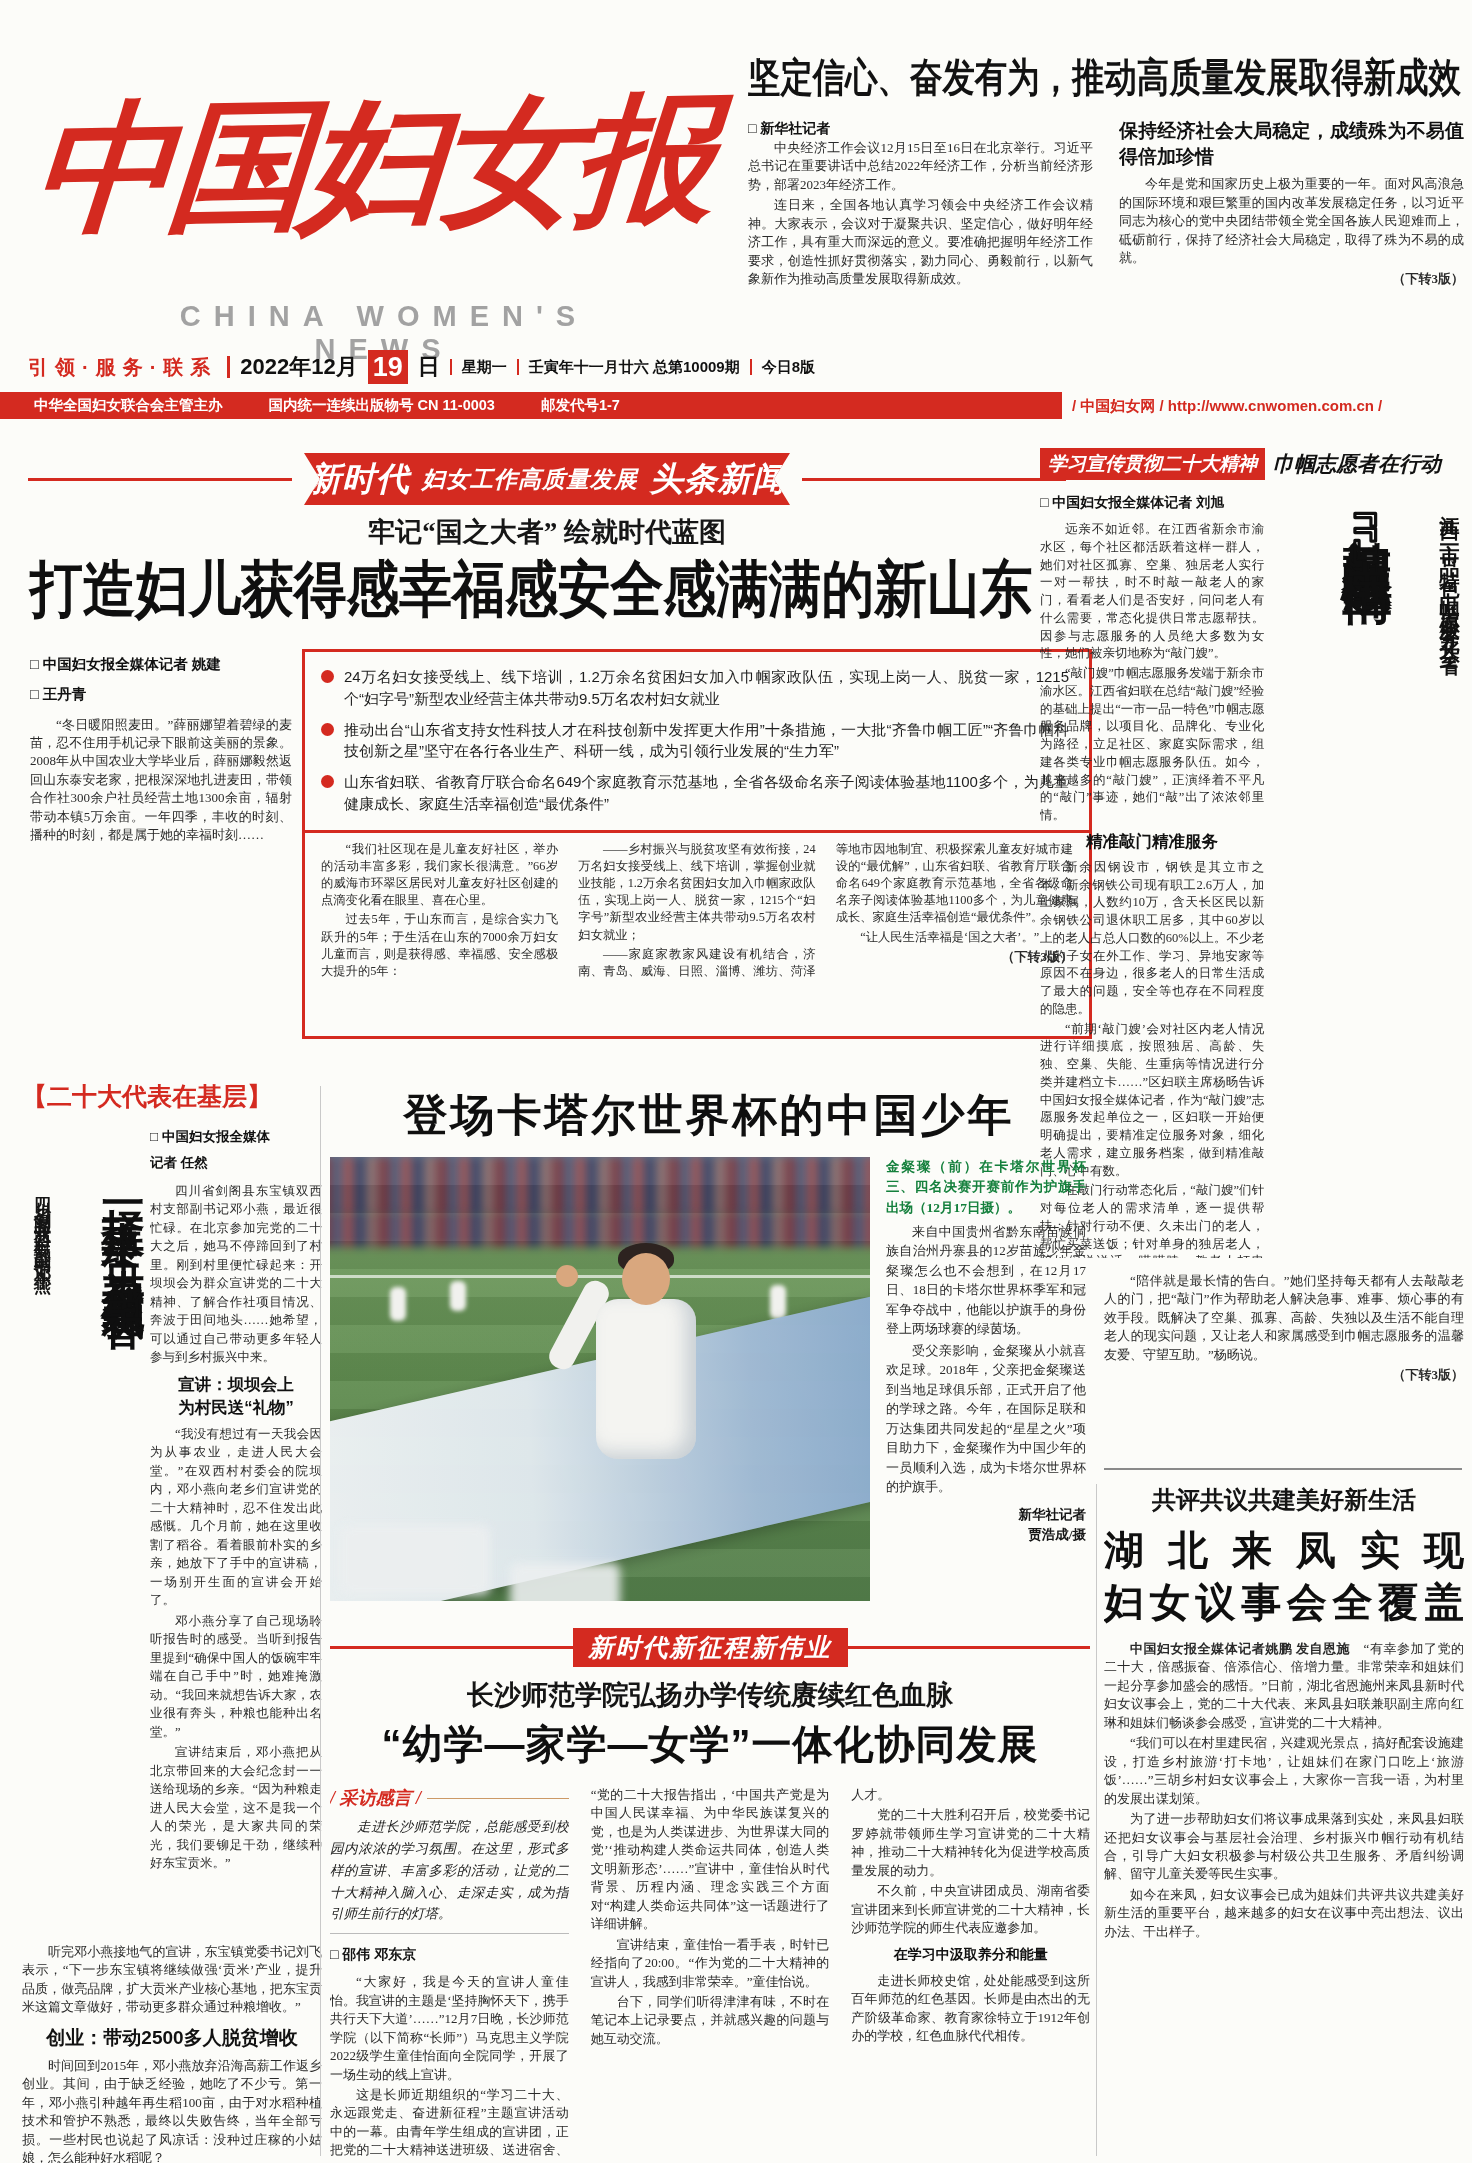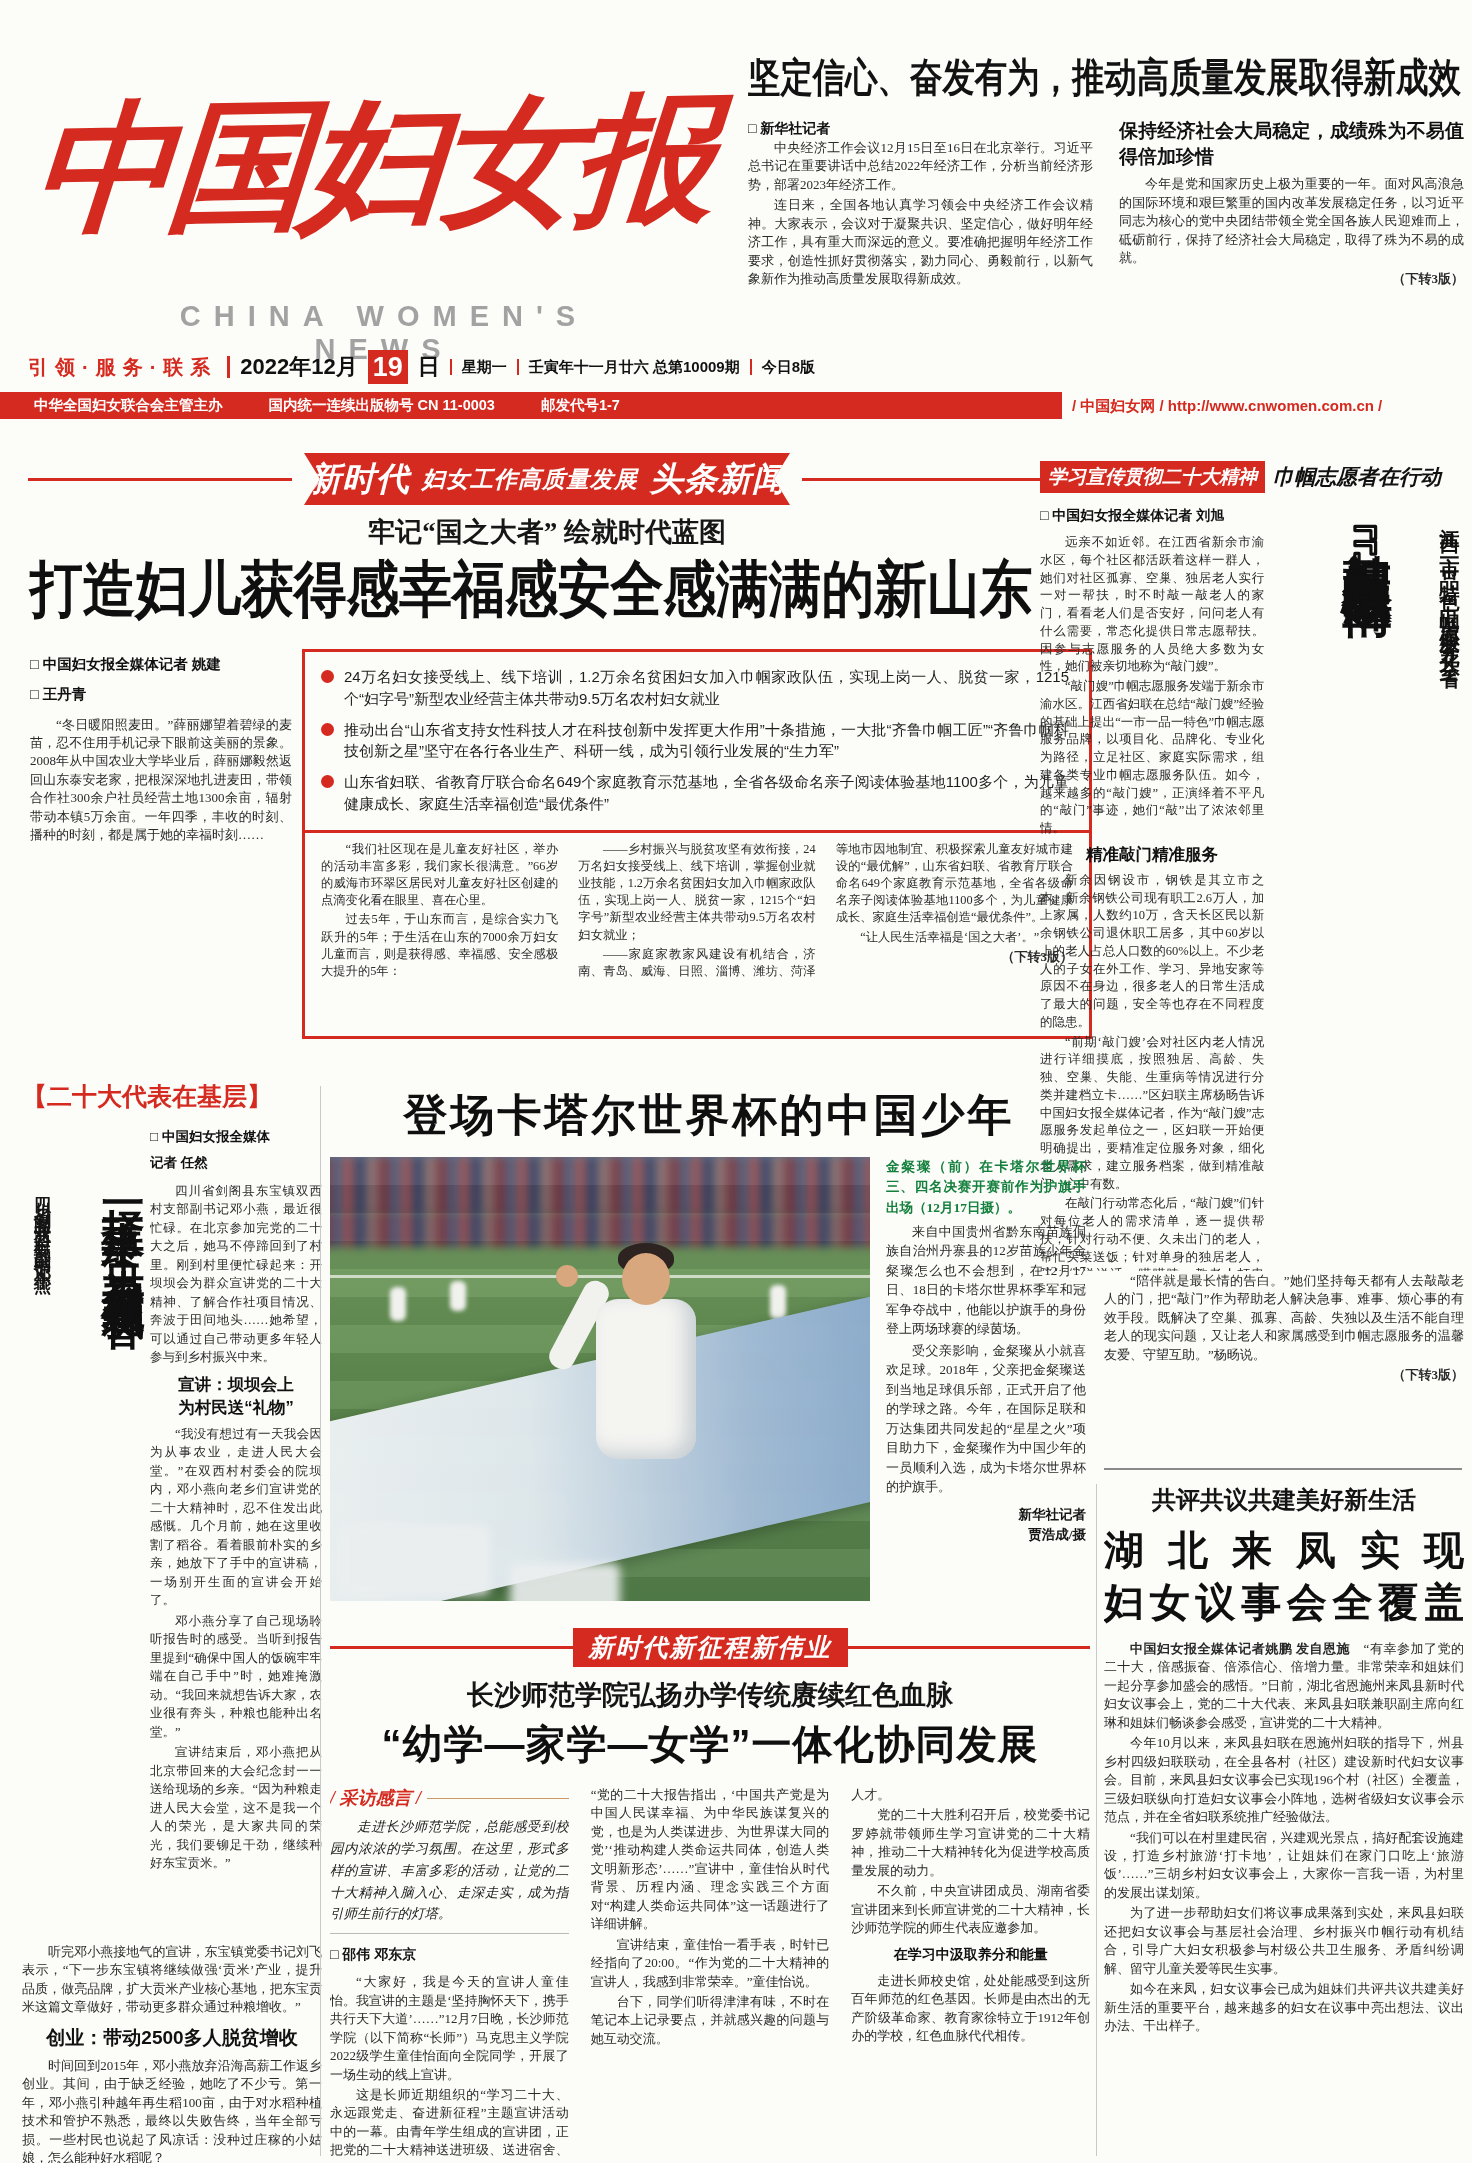--- a/index.html
+++ b/index.html
@@ -58,21 +58,21 @@
   .m-box{left:302px;top:649px;width:790px;height:390px;border:3px solid var(--red);overflow:hidden;}
   .m-bullets{padding:14px 20px 4px 16px;}
   .bullet{display:flex;gap:10px;margin-bottom:9px;font-family:"Liberation Sans","DejaVu Sans",sans-serif;
           font-size:15px;line-height:1.45;color:#1e1e1e;text-align:justify;}
   .dot{width:13px;height:13px;border-radius:50%;background:var(--red);flex:none;margin-top:4px;}
   .m-rule{height:3px;background:var(--red);margin:2px 0 8px 0;}
   .m-boxtext{padding:0 16px 6px 16px;height:148px;overflow:hidden;column-count:3;column-gap:20px;}
   .m-boxtext p.body{font-size:12.3px;line-height:1.4;}
 
   
-  .k-wrap{left:1040px;top:461px;width:424px;}
+  .k-wrap{left:1040px;top:448px;width:424px;}
   .k-tag{display:flex;align-items:center;gap:8px;white-space:nowrap;}
   .k-tagred{background:var(--red);color:#fff;font-weight:bold;font-style:italic;font-size:19px;padding:3px 8px;}
   .k-tagblk{font-size:21px;font-weight:900;font-style:italic;color:#111;}
   .k-row{display:flex;margin-top:12px;height:766px;gap:14px;}
   .k-text{width:240px;overflow:hidden;}
   .k-text .byline{margin-bottom:8px;}
   .k-sub{text-align:center;font-family:"Liberation Sans","DejaVu Sans",sans-serif;font-weight:900;font-size:16.5px;color:#111;margin:6px 0;}
   .k-vhead{width:128px;font-size:50px;font-weight:900;color:#0f0f0f;letter-spacing:3px;line-height:1.2;padding-top:4px;
            font-family:"Liberation Sans","DejaVu Sans",sans-serif;}
   .k-vside{width:56px;font-size:20px;font-weight:bold;letter-spacing:7px;color:#111;padding-top:8px;}
@@ -258,21 +258,20 @@
 
   <div class="abs hdiv"></div>
 
   <div class="abs lf">
     <div class="kick serif">共评共议共建美好新生活</div>
     <h2 class="sans">
       <span>湖北来凤实现</span>
       <span>妇女议事会全覆盖</span>
     </h2>
     <p class="body"><b class="lead-in">中国妇女报全媒体记者姚鹏 发自恩施　</b><span>“有幸参加了党的二十大，倍感振奋、倍添信心、倍增力量。非常荣幸和姐妹们一起分享参加盛会的感悟。”日前，湖北省恩施州来凤县新时代妇女议事会上，党的二十大代表、来凤县妇联兼职副主席向红琳和姐妹们畅谈参会感受，宣讲党的二十大精神。</span></p>
-    <p class="body">今年10月以来，来凤县妇联在恩施州妇联的指导下，州县乡村四级妇联联动，在全县各村（社区）建设新时代妇女议事会。目前，来凤县妇女议事会已实现196个村（社区）全覆盖，三级妇联纵向打造妇女议事会小阵地，选树省级妇女议事会示范点，并在全省妇联系统推广经验做法。</p>
     <p class="body">“我们可以在村里建民宿，兴建观光景点，搞好配套设施建设，打造乡村旅游‘打卡地’，让姐妹们在家门口吃上‘旅游饭’……”三胡乡村妇女议事会上，大家你一言我一语，为村里的发展出谋划策。</p>
     <p class="body">为了进一步帮助妇女们将议事成果落到实处，来凤县妇联还把妇女议事会与基层社会治理、乡村振兴巾帼行动有机结合，引导广大妇女积极参与村级公共卫生服务、矛盾纠纷调解、留守儿童关爱等民生实事。</p>
     <p class="body">如今在来凤，妇女议事会已成为姐妹们共评共议共建美好新生活的重要平台，越来越多的妇女在议事中亮出想法、议出办法、干出样子。</p>
   </div>
 
   <div class="abs teen">
     <h2 class="sans">登场卡塔尔世界杯的中国少年</h2>
     <div class="t-body">
       <div class="photo">
         <div class="crowd"></div>

